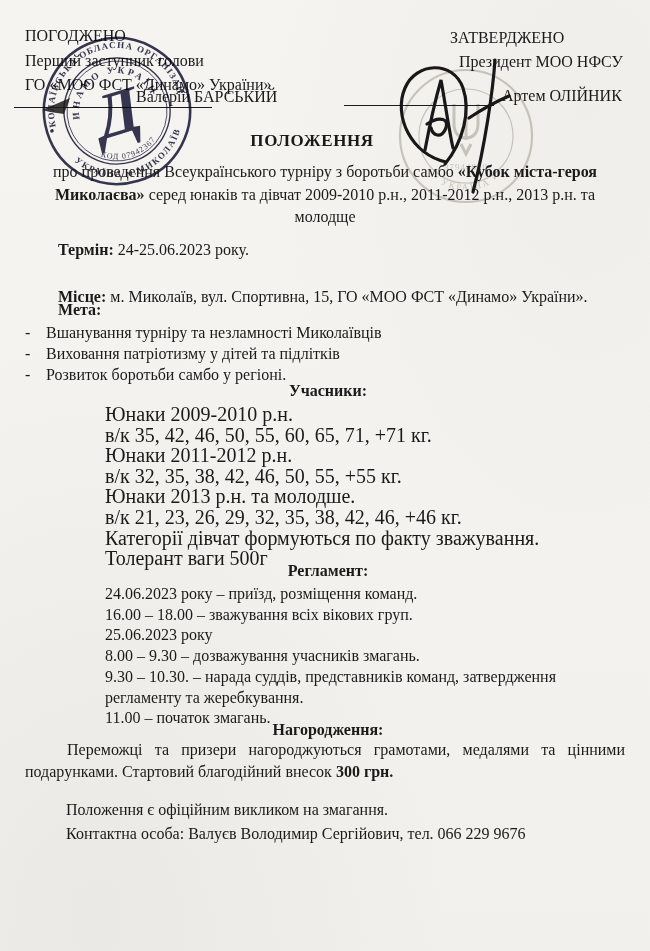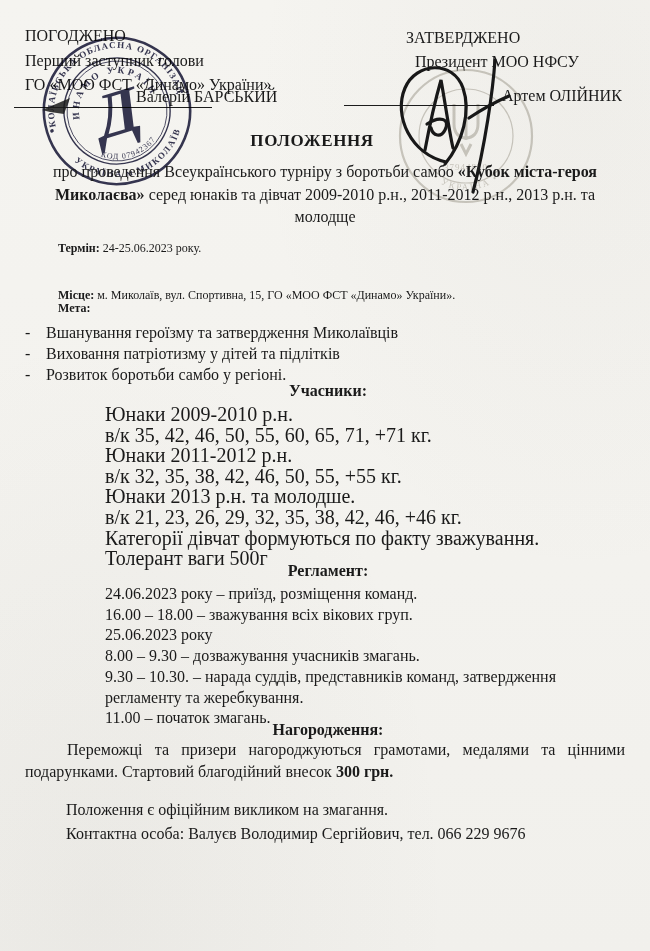--- a/index.html
+++ b/index.html
@@ -11,25 +11,25 @@
     background:#f4f3ef;
     background-image:
       radial-gradient(ellipse at 15% 95%, rgba(120,114,104,0.06), transparent 45%),
       radial-gradient(ellipse at 90% 10%, rgba(140,134,124,0.05), transparent 40%),
       linear-gradient(180deg, #f5f4f0 0%, #f3f2ee 60%, #f1f0ec 100%);
     font-family:"Liberation Serif","DejaVu Serif",serif;
     color:#1a1a1a;
     overflow:hidden;
   }
   .abs { position:absolute; }
-  .fs  { font-size:12px; }
+  .fs  { font-size:16px; }
   .b   { font-weight:bold; }
 
   .hdr-left  { left:25px;  top:24px;  line-height:24.5px; font-size:16px; }
-  .hdr-right { left:406px; top:26px;  line-height:24px;   font-size:16px; }
+  .hdr-right { left:450px; top:26px;  line-height:24px;   font-size:16px; }
   .hdr-right .l2 { margin-left:9px; }
 
   .sig-line { border-top:1.6px solid #1c1c1c; height:0; }
   .sig-line-left  { left:14px;  top:107px; width:198px; }
   .sig-line-right { left:344px; top:105px; width:150px; }
   .sig-name-left  { left:136px; top:88px; font-size:16px; }
   .sig-name-right { left:502px; top:87px; font-size:16px; }
 
   .title { top:131px; left:0; width:624px; text-align:center;
            font-weight:bold; font-size:17px; letter-spacing:0.6px; }
@@ -150,21 +150,21 @@
   <div class="abs subtitle"><span>про проведення Всеукраїнського турніру з боротьби самбо </span><span class="b">«Кубок міста-героя Миколаєва»</span><span> серед юнаків та дівчат 2009-2010 р.н., 2011-2012 р.н., 2013 р.н. та молодще</span></div>
 
   <div class="abs term fs"><span class="b">Термін:</span><span> 24-25.06.2023 року.</span></div>
 
   <div class="abs place fs"><span class="b">Місце:</span><span> м. Миколаїв, вул. Спортивна, 15, ГО «МОО ФСТ «Динамо» України».</span></div>
 
   <div class="abs meta-label fs">Мета:</div>
   <div class="abs meta-list">
     <div class="meta-row">
         <span class="dash">-</span>
-        <span>Вшанування героїзму та затвердження Миколаївців</span>
+        <span>Вшанування турніру та незламності Миколаївців</span>
       </div>
     <div class="meta-row">
         <span class="dash">-</span>
         <span>Виховання патріотизму у дітей та підлітків</span>
       </div>
     <div class="meta-row">
         <span class="dash">-</span>
         <span>Розвиток боротьби самбо у регіоні.</span>
       </div>
   </div>

